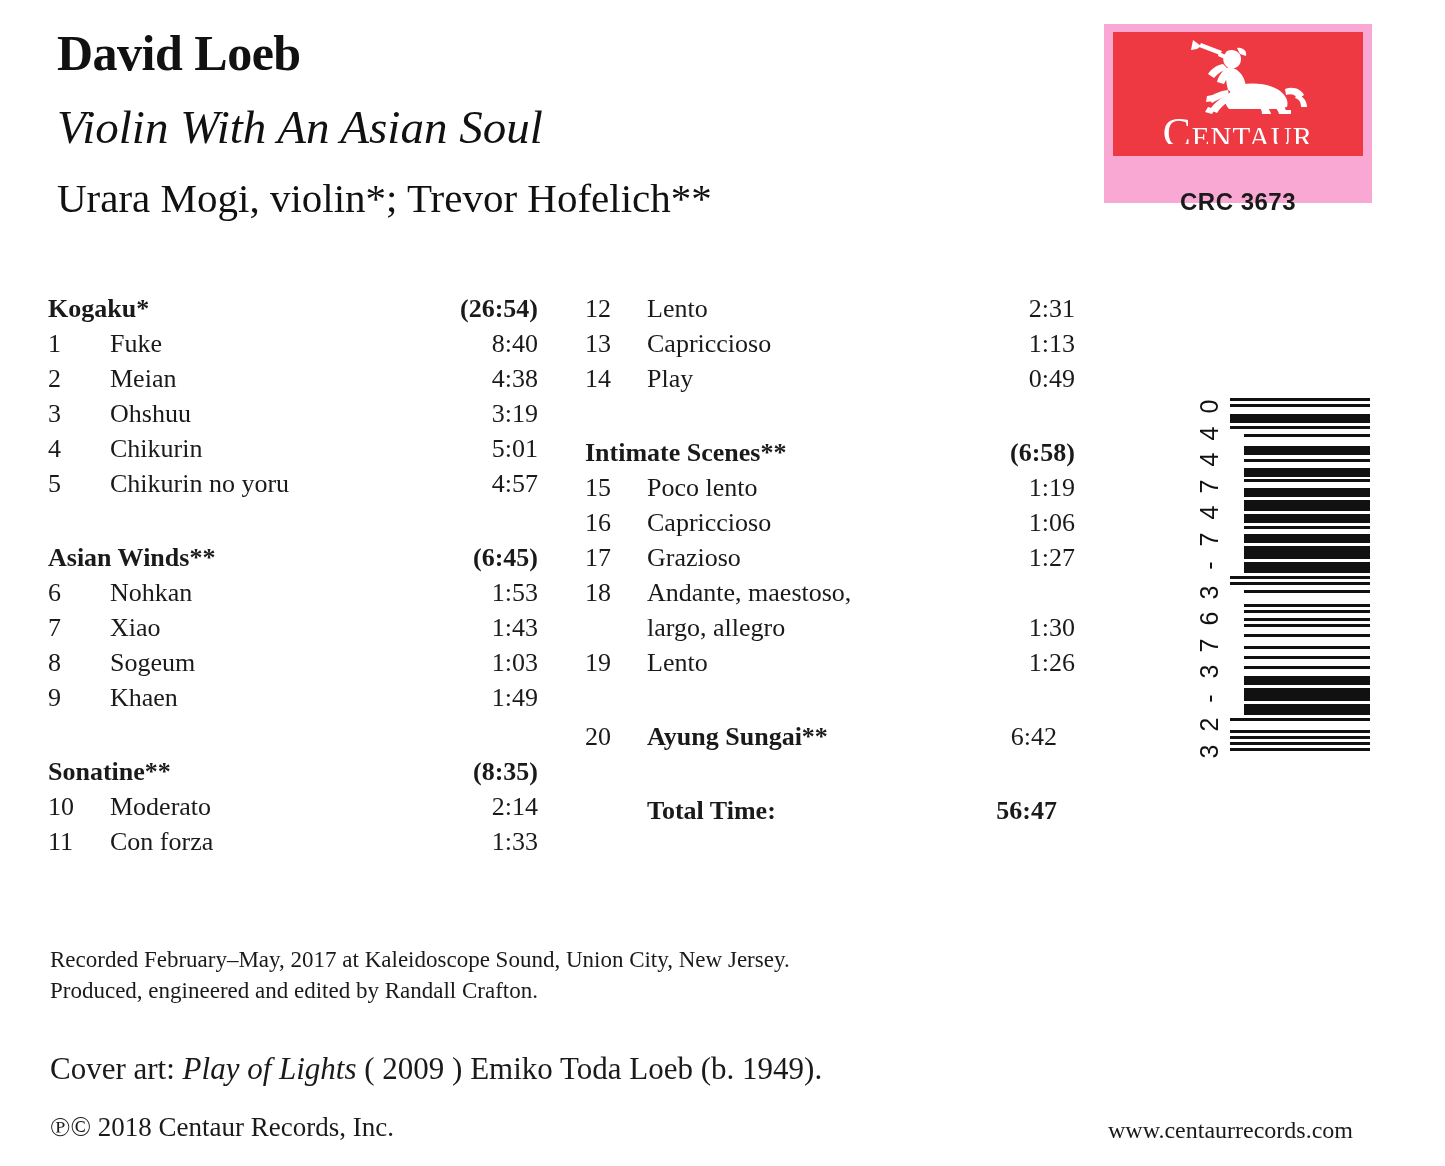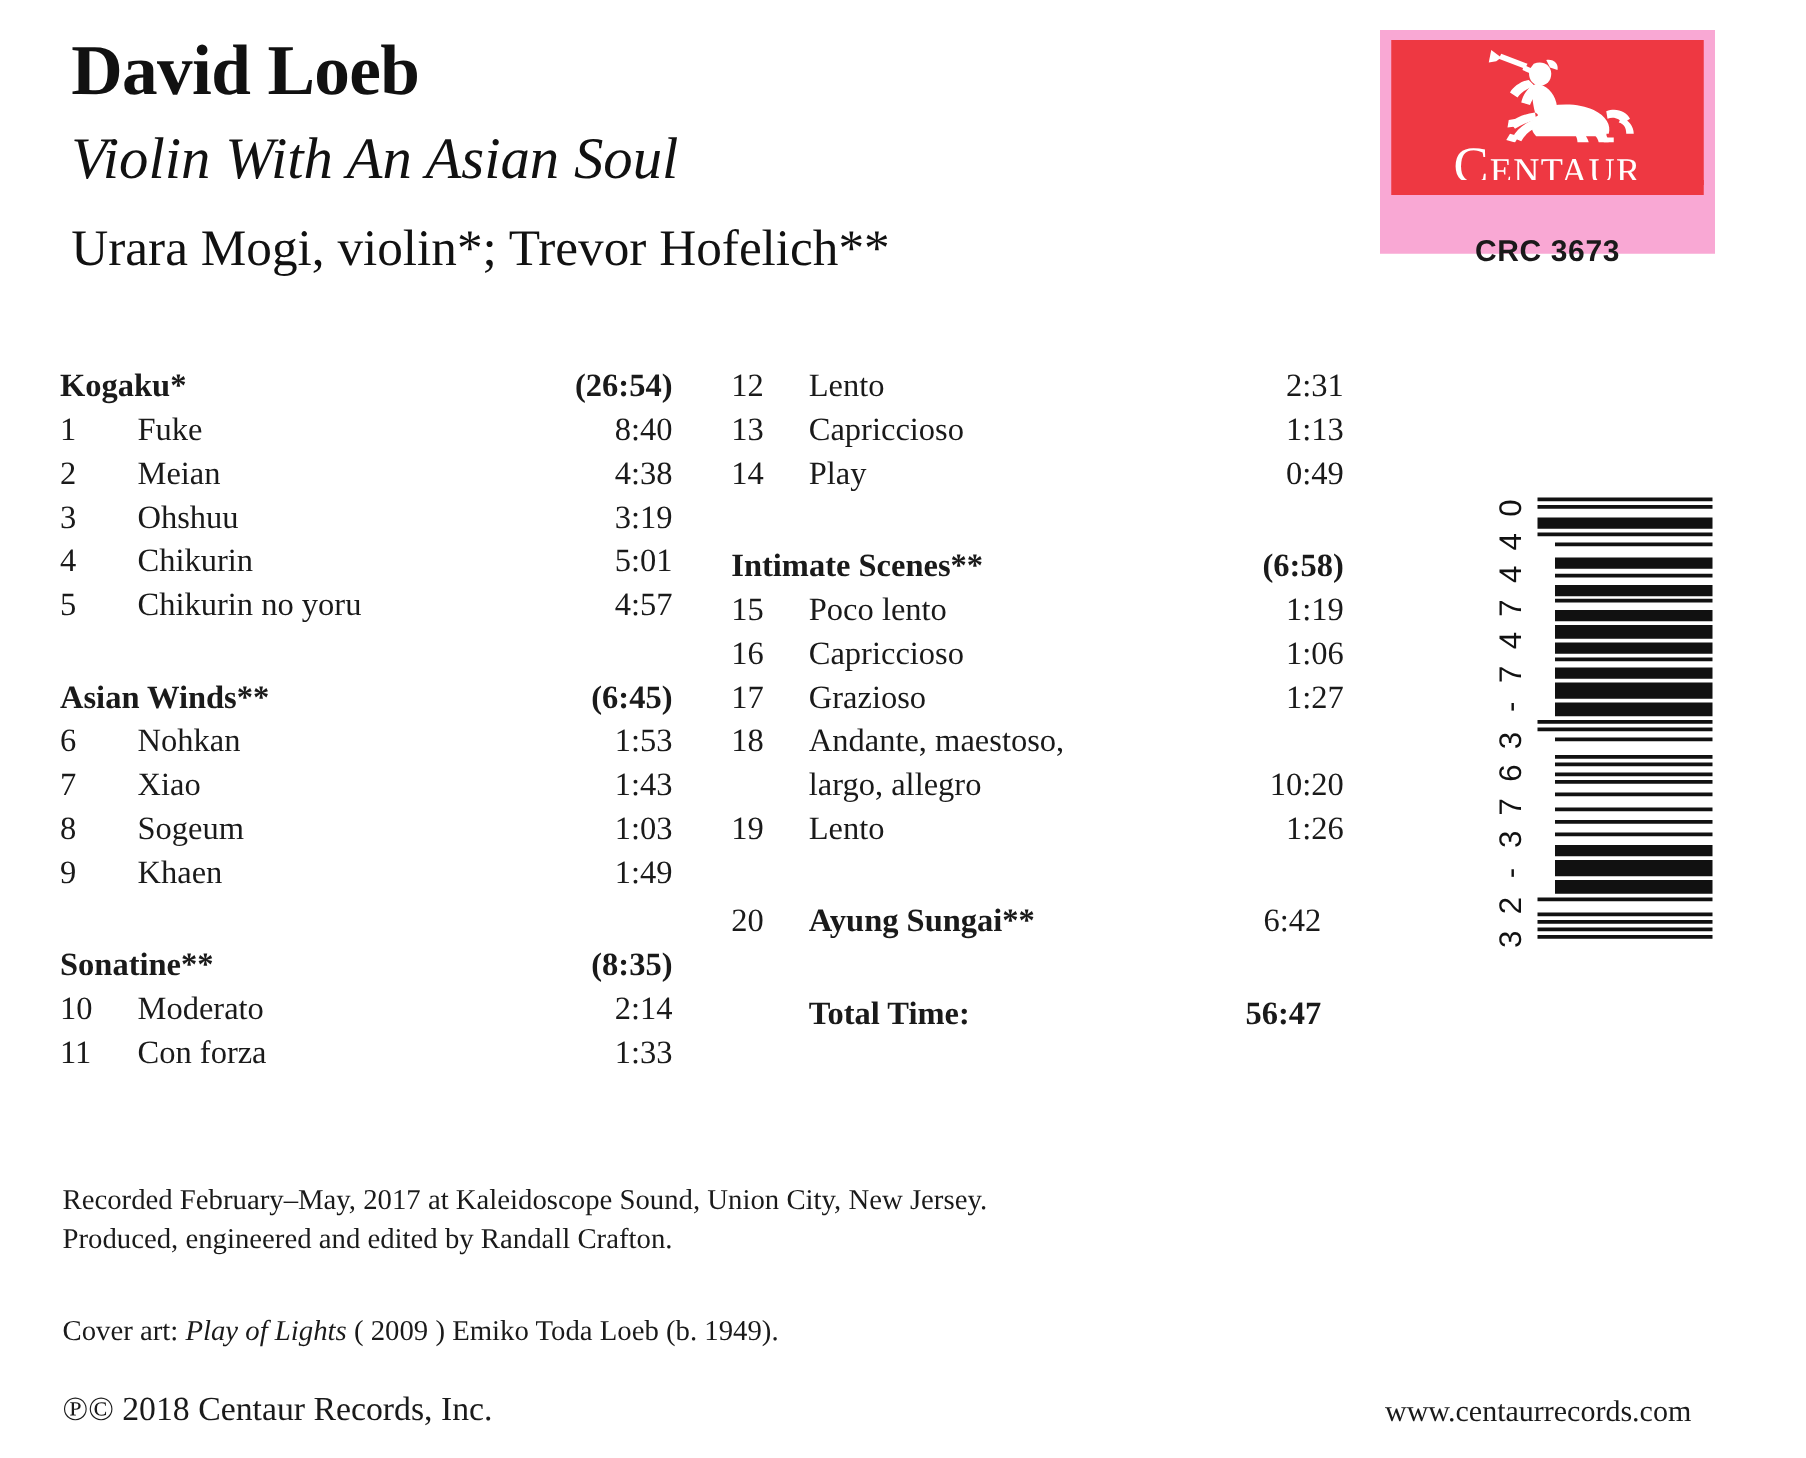--- a/index.html
+++ b/index.html
@@ -15,21 +15,21 @@
     color: #1a1a1a;
     overflow: hidden;
   }
 
   
   #header { position: absolute; left: 0; top: 0; width: 1445px; height: 250px; }
 
   #composer-name {
     position: absolute;
     left: 57px; top: 28px;
-    font-size: 57px;
+    font-size: 50px;
     font-weight: bold;
     letter-spacing: -0.5px;
     line-height: 1.0;
     color: #111;
   }
   #album-title {
     position: absolute;
     left: 57px; top: 104px;
     font-size: 47px;
     font-style: italic;
@@ -180,21 +180,21 @@
     left: 50px; top: 945px;
     width: 1060px;
     font-size: 23px;
     line-height: 1.33;
     color: #1a1a1a;
   }
   #credits .credit-line { white-space: nowrap; }
   #cover-art-line {
     position: absolute;
     left: 50px; top: 1053px;
-    font-size: 23px;
+    font-size: 31px;
     line-height: 1.0;
     color: #1a1a1a;
     white-space: nowrap;
   }
   #cover-art-line .italic { font-style: italic; }
 
   #copyright-line {
     position: absolute;
     left: 50px; top: 1114px;
     font-size: 27px;
@@ -374,21 +374,21 @@
       <span class="track-time">1:27</span>
     </div>
     <div class="track-row">
       <span class="track-num">18</span>
       <span class="track-title">Andante, maestoso,</span>
       <span class="track-time"></span>
     </div>
     <div class="track-row continuation">
       <span class="track-num"></span>
       <span class="track-title">largo, allegro</span>
-      <span class="track-time">10:20</span>
+      <span class="track-time">1:30</span>
     </div>
     <div class="track-row">
       <span class="track-num">19</span>
       <span class="track-title">Lento</span>
       <span class="track-time">1:26</span>
     </div>
     <div class="group-gap"></div>
     <div class="track-row bold-title inset-time">
       <span class="track-num">20</span>
       <span class="track-title">Ayung Sungai**</span>

